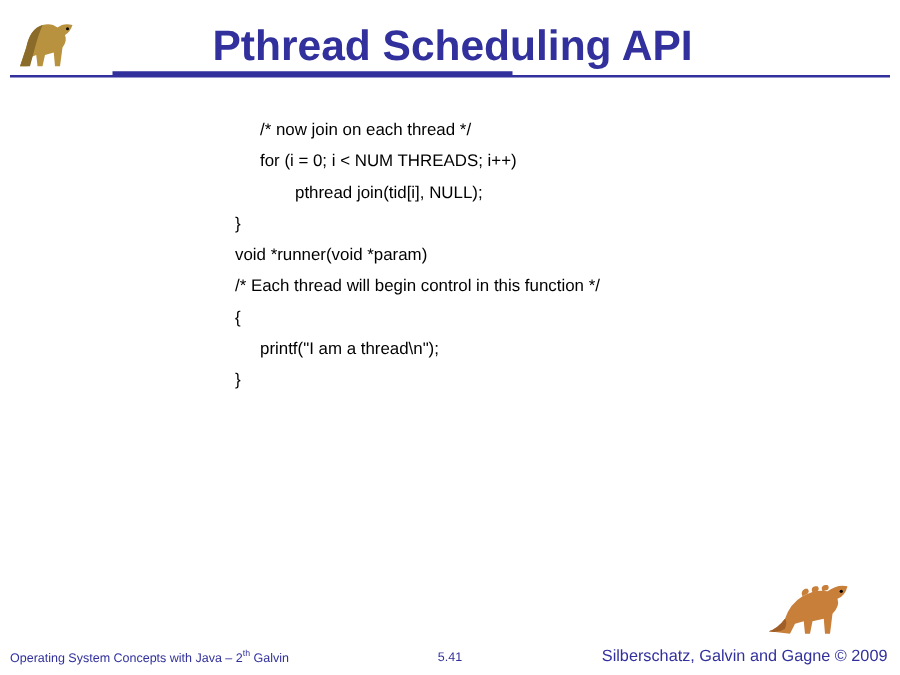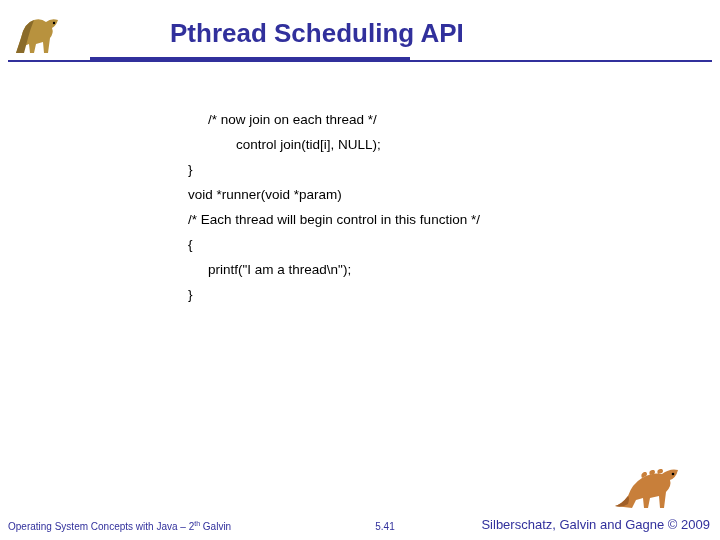--- a/index.html
+++ b/index.html
@@ -18,21 +18,21 @@
   }
   .dino-right {
     position: absolute;
     bottom: 20px;
     right: 30px;
   }
   .title {
     position: absolute;
     top: 18px;
     left: 170px;
-    font-size: 26px;
+    font-size: 34px;
     font-weight: bold;
     color: #31309c;
   }
   .rule {
     position: absolute;
     top: 60px;
     left: 8px;
     width: 704px;
     height: 2px;
     background: #31309c;
@@ -40,21 +40,21 @@
   .rule-accent {
     position: absolute;
     top: 57px;
     left: 90px;
     width: 320px;
     height: 4px;
     background: #31309c;
   }
   .code {
     position: absolute;
-    top: 108px;
+    top: 92px;
     left: 188px;
     font-size: 13.5px;
     color: #000;
     line-height: 1.85;
   }
   .code .indent1 { padding-left: 20px; }
   .code .indent2 { padding-left: 48px; }
   .footer-left {
     position: absolute;
     bottom: 8px;
@@ -63,21 +63,20 @@
     color: #31309c;
   }
   .footer-left sup { font-size: 7px; }
   .footer-center {
     position: absolute;
     bottom: 8px;
     left: 50%;
     transform: translateX(-50%);
     font-size: 10px;
     color: #31309c;
-    margin-left: 25px;
   }
   .footer-right {
     position: absolute;
     bottom: 8px;
     right: 10px;
     font-size: 13px;
     color: #31309c;
   }
 </style>
 </head>
@@ -90,21 +89,22 @@
     <circle cx="48" cy="15" r="1.2" fill="#000"></circle>
   </svg>
 </div>
 
 <div class="title">Pthread Scheduling API</div>
 <div class="rule-accent"></div>
 <div class="rule"></div>
 
 <div class="code">
   <div class="indent1">/* now join on each thread */</div>
-  <div class="indent2">control join(tid[i], NULL);</div>
+  <div class="indent1">for (i = 0; i &lt; NUM THREADS; i++)</div>
+  <div class="indent2">pthread join(tid[i], NULL);</div>
   <div>}</div>
   <div>void *runner(void *param)</div>
   <div>/* Each thread will begin control in this function */</div>
   <div>{</div>
   <div class="indent1">printf("I am a thread\n");</div>
   <div>}</div>
 </div>
 
 <div class="dino-right">
   <svg width="80" height="60" viewBox="0 0 80 60">

